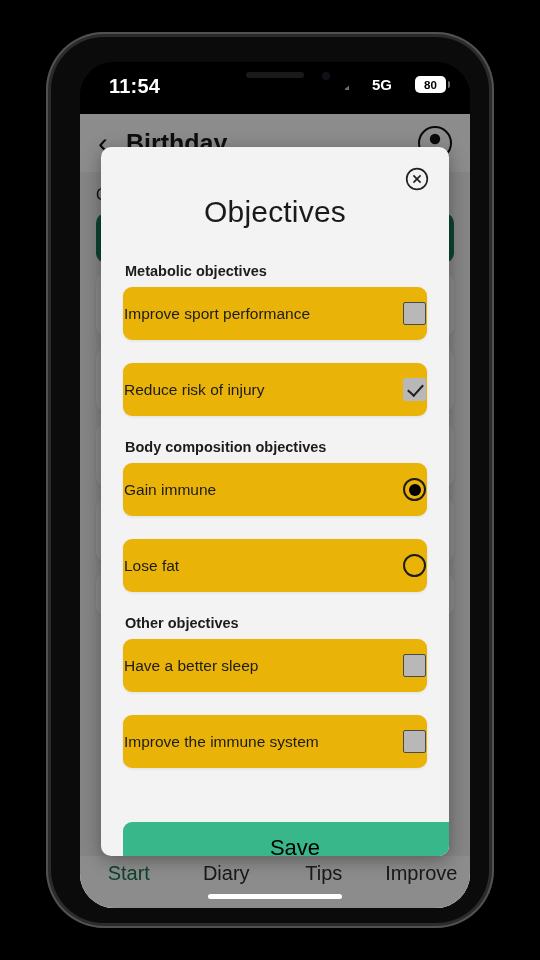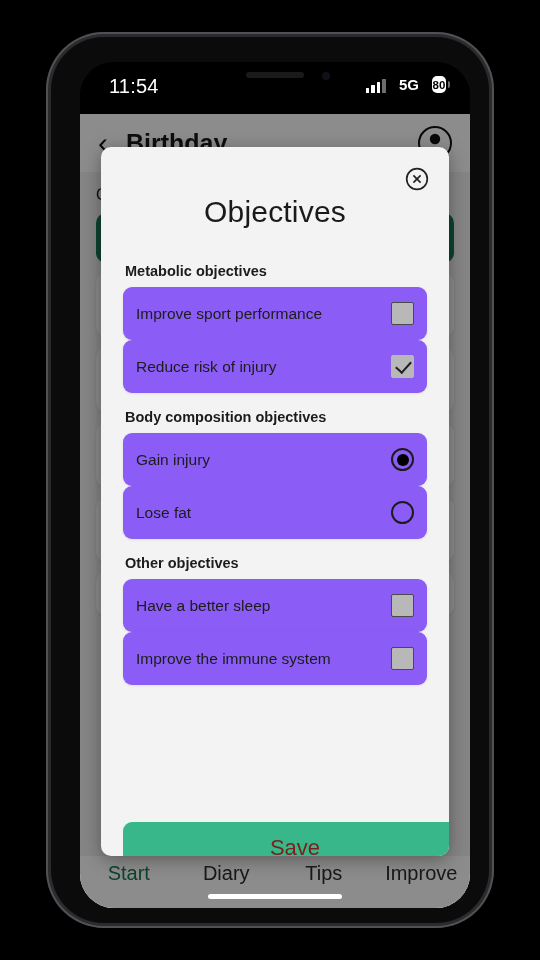--- a/index.html
+++ b/index.html
@@ -37,37 +37,37 @@
   
   #status-bar {
     position:absolute; left:0; top:0;
     width:390px; height:52px;
     background:#000;
     color:#fff;
     z-index:40;
   }
   #status-time {
     position:absolute; left:29px; top:13px;
-    font-size:20px; font-weight:normal;
+    font-size:20px; font-weight:bold;
     letter-spacing:.2px;
   }
   #status-right {
     position:absolute; right:24px; top:14px;
-    display:flex; align-items:flex-end; gap:13px;
+    display:flex; align-items:flex-start; gap:23px;
   }
   #signal-icon { display:flex; align-items:flex-end; gap:2px; height:14px; }
   #signal-icon i { display:block; width:3.5px; background:#fff; border-radius:.5px; }
   #signal-icon i:nth-child(1){ height:5px; }
   #signal-icon i:nth-child(2){ height:8px; }
   #signal-icon i:nth-child(3){ height:11px; }
   #signal-icon i:nth-child(4){ height:14px; background:#6d6d6f; }
   #network-label { font-size:15px; font-weight:600; }
   #battery-icon {
     position:relative;
-    width:14px; height:17px;
+    width:31px; height:17px;
     background:#fff; border-radius:5px;
     display:flex; align-items:center; justify-content:center;
   }
   #battery-icon::after {
     content:""; position:absolute; right:-4px; top:5px;
     width:2.5px; height:7px; background:#6d6d6f;
     border-radius:0 2px 2px 0;
   }
   #battery-level { font-size:11.5px; font-weight:bold; color:#000; }
   #notch {
@@ -211,26 +211,26 @@
     padding:0 22px;
     overflow:hidden;
   }
   .section-title {
     font-size:14.5px;
     font-weight:bold;
     color:#1c1c1c;
     margin:16px 0 8px 2px;
   }
   .option-row {
-    background:#8b5cf6;
+    background:#eab308;
     border-radius:9px;
     height:53px;
-    margin-bottom:0;
+    margin-bottom:23px;
     display:flex; align-items:center;
-    padding:0 13px;
+    padding:0 1px;
     box-shadow:0 1px 3px rgba(0,0,0,.08);
   }
   .option-label {
     flex:1;
     font-size:15.5px;
     color:#1c1c1c;
   }
   .checkbox-box {
     width:23px; height:23px;
     border:1.6px solid #4a4a4a;
@@ -264,21 +264,21 @@
     width:12px; height:12px;
     border-radius:50%;
     background:#000;
   }
   #save-button {
     position:absolute;
     left:22px; bottom:-18px;
     width:344px; height:52px;
     background:#38b88a;
     border-radius:9px;
-    color:#7f1d1d;
+    color:#000000;
     font-size:22px;
     display:flex; align-items:center; justify-content:center;
     cursor:pointer;
   }
 
   
   #home-indicator {
     position:absolute;
     left:50%; bottom:9px;
     transform:translateX(-50%);
@@ -369,21 +369,21 @@
             <div class="checkbox-box"></div>
           </div>
           <div class="option-row">
             <div class="option-label">Reduce risk of injury</div>
             <div class="checkbox-box checked"></div>
           </div>
 
           <div class="section-title">Body composition objectives</div>
 
           <div class="option-row">
-            <div class="option-label">Gain injury</div>
+            <div class="option-label">Gain immune</div>
             <div class="radio-circle selected"></div>
           </div>
           <div class="option-row">
             <div class="option-label">Lose fat</div>
             <div class="radio-circle"></div>
           </div>
 
           <div class="section-title">Other objectives</div>
 
           <div class="option-row">

